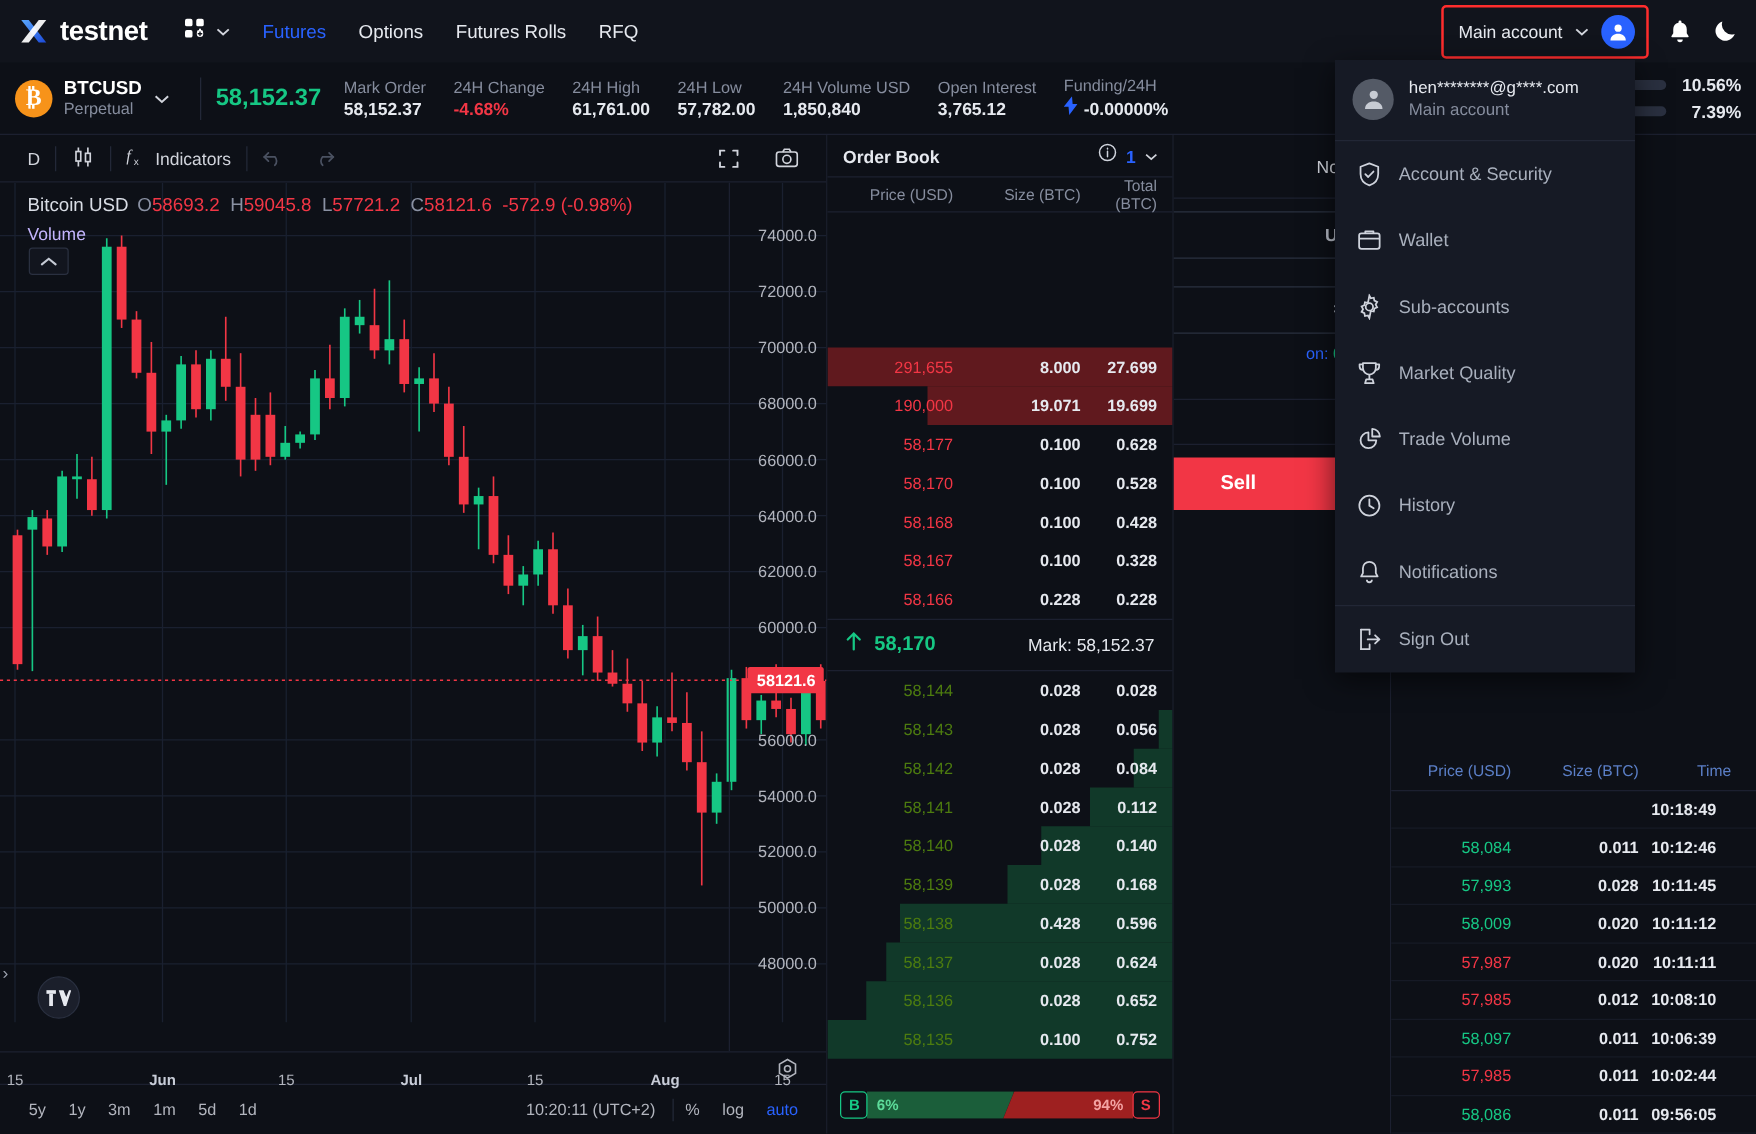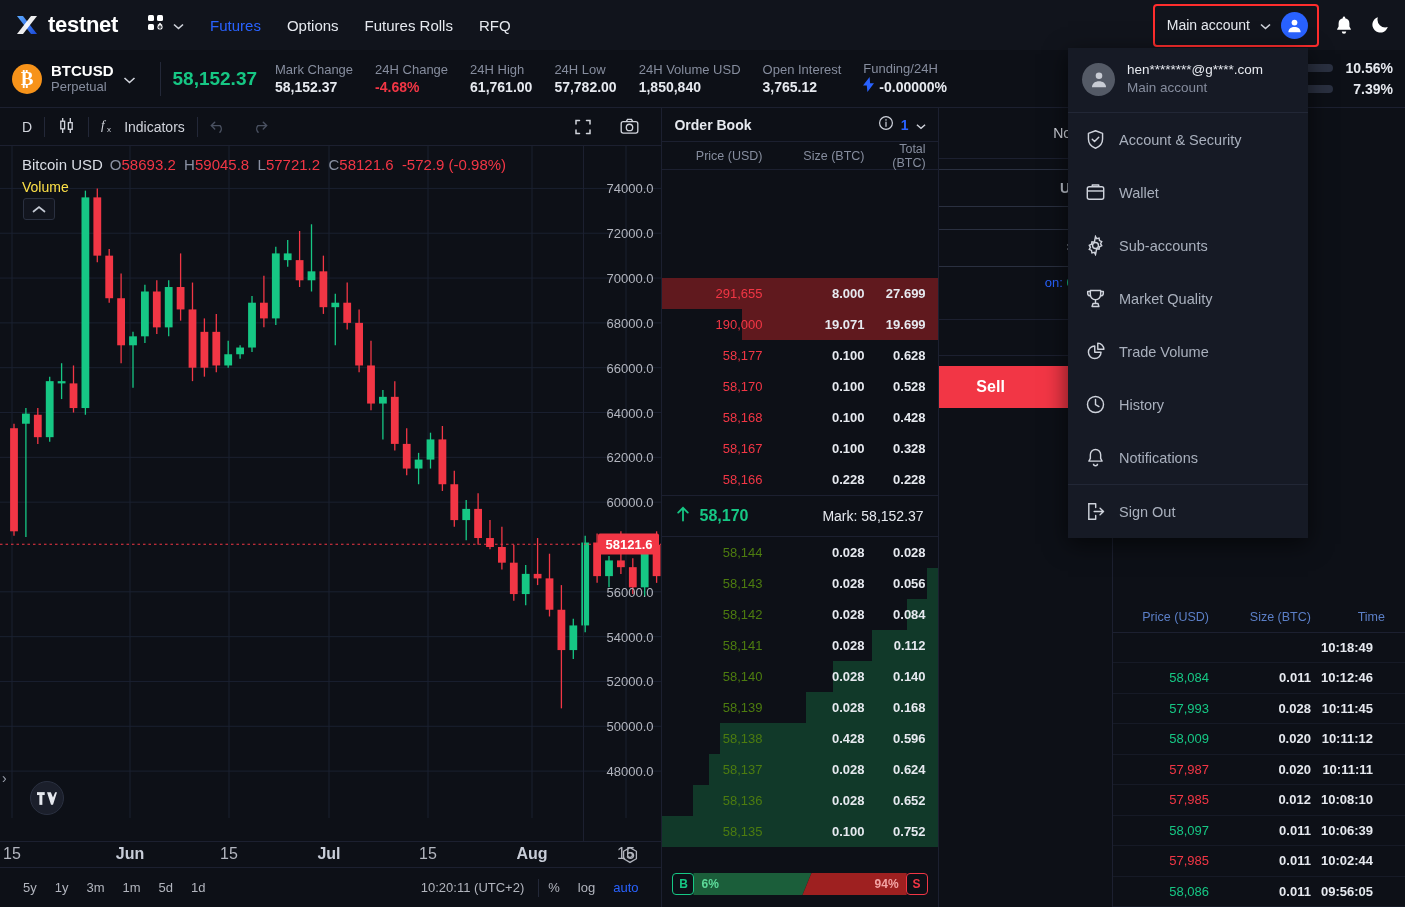--- a/index.html
+++ b/index.html
@@ -84,30 +84,30 @@
   .tb-item { font-size: 14px; color: #d1d4dc; padding: 0 12px; cursor: pointer;
     display: flex; align-items: center; gap: 7px; height: 100%; }
   .tb-sep { width: 1px; height: 20px; background: #232838; }
   .tb-right { margin-left: auto; display: flex; align-items: center; gap: 4px; }
   .chart-area { flex: 1; position: relative; overflow: hidden; }
   .chart-legend { position: absolute; left: 22px; top: 10px; z-index: 3; pointer-events: none; }
   .legend-l1 { font-size: 15px; color: #d1d4dc; display: flex; align-items: baseline; gap: 7px; white-space: nowrap; }
   .legend-l1 .title { color: #d9dde5; }
   .legend-l1 .ohlc { color: #f23645; }
   .legend-l1 .ohlc .k { color: #8a91a3; }
-  .legend-l2 { font-size: 14px; color: #fde047; margin-top: 6px; }
+  .legend-l2 { font-size: 14px; color: #c4b5fd; margin-top: 6px; }
   .price-axis { position: absolute; right: 0; top: 0; width: 78px; height: 100%;
     border-left: 1px solid #1c2030; z-index: 2; }
   .pa-tick { position: absolute; right: 8px; font-size: 13px; color: #b2b5be;
     transform: translateY(-50%); white-space: nowrap; }
   .pa-cur { position: absolute; right: 2px; background: #f23645; color: #fff;
     font-size: 13px; font-weight: bold; padding: 3px 7px; border-radius: 2px;
     transform: translateY(-50%); white-space: nowrap; }
   .time-axis { height: 26px; border-top: 1px solid #1c2030; position: relative; }
-  .ta-tick { position: absolute; top: 3px; font-size: 16px; color: #b2b5be;
+  .ta-tick { position: absolute; top: 15px; font-size: 12px; color: #b2b5be;
     transform: translateX(-50%); white-space: nowrap; }
   .ta-tick.b { font-weight: bold; color: #c8cdd8; }
   .ta-gear { position: absolute; right: 22px; top: 4px; }
   .chart-bottom { height: 40px; display: flex; align-items: center; padding: 0 14px;
     border-top: 1px solid #1c2030; gap: 0; }
   .cb-range { font-size: 13px; color: #b2b5be; padding: 0 9px; cursor: pointer; }
   .cb-right { margin-left: auto; display: flex; align-items: center; gap: 0; }
   .cb-time { font-size: 13px; color: #b2b5be; padding-right: 14px; }
   .cb-tog { font-size: 13px; color: #b2b5be; padding: 0 9px; cursor: pointer; }
   .cb-tog.on { color: #2962ff; }
@@ -303,21 +303,21 @@
       <span>
         <svg width="13" height="8" viewBox="0 0 13 8" fill="none" stroke="#d1d4dc" stroke-width="1.6">
           <path d="M1.5 2 L6.5 6.5 L11.5 2"></path>
         </svg>
       </span>
     </div>
     <div class="tk-div"></div>
     <div class="tk-last">58,152.37</div>
 
     <div class="tk-item">
-      <div class="lbl">Mark Change</div>
+      <div class="lbl">Mark Order</div>
       <div class="val">58,152.37</div>
     </div>
     <div class="tk-item">
       <div class="lbl">24H Change</div>
       <div class="val red">-4.68%</div>
     </div>
     <div class="tk-item">
       <div class="lbl">24H High</div>
       <div class="val">61,761.00</div>
     </div>

